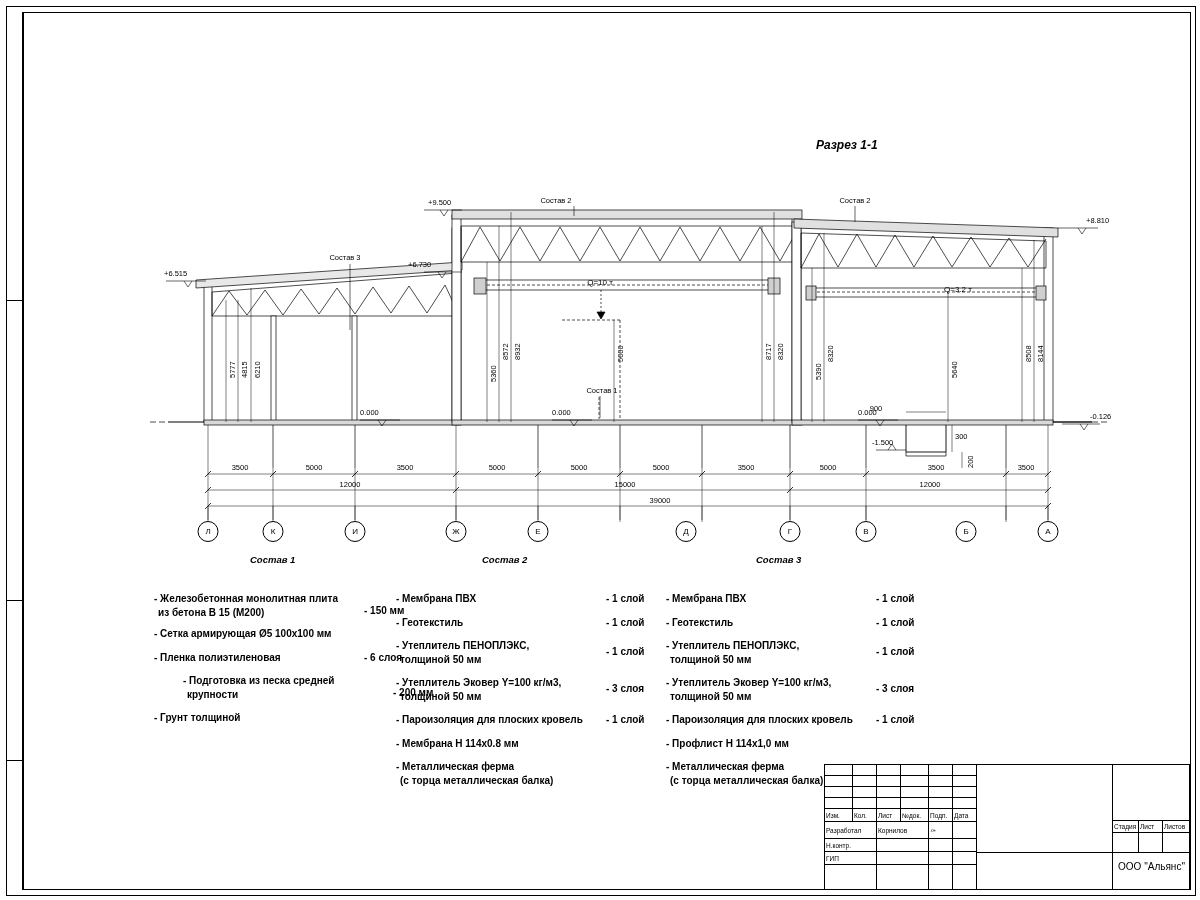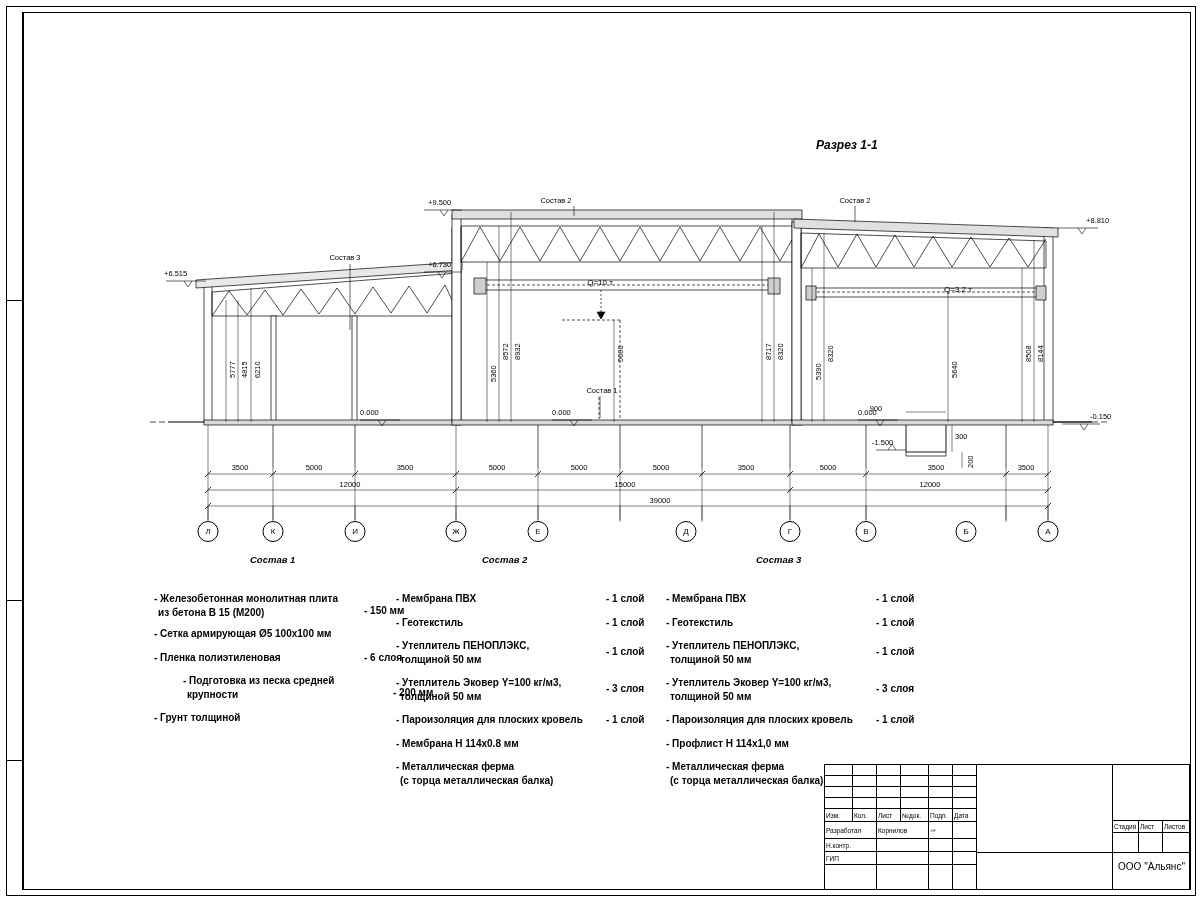--- a/index.html
+++ b/index.html
@@ -322,26 +322,26 @@
       <g stroke-width="0.5">
         <line x1="906" y1="412" x2="946" y2="412"></line>
         <line x1="952" y1="425" x2="952" y2="452"></line>
         <line x1="962" y1="452" x2="962" y2="468"></line>
       </g>
     </g>
   </svg>
 
   <div class="lbl" style="left:428px; top:198px;">+9.500</div>
   <div class="lbl" style="left:1086px; top:216px;">+8.810</div>
-  <div class="lbl" style="left:428px; top:260px;">+6.730</div>
+  <div class="lbl" style="left:408px; top:260px;">+6.730</div>
   <div class="lbl" style="left:164px; top:269px;">+6.515</div>
   <div class="lbl" style="left:360px; top:408px;">0.000</div>
   <div class="lbl" style="left:552px; top:408px;">0.000</div>
   <div class="lbl" style="left:858px; top:408px;">0.000</div>
-  <div class="lbl" style="left:1090px; top:412px;">-0.150</div>
+  <div class="lbl" style="left:1090px; top:412px;">-0.126</div>
   <div class="lbl" style="left:872px; top:438px;">-1.500</div>
 
   <div class="lbl c" style="left:556px; top:196px;">Состав 2</div>
   <div class="lbl c" style="left:855px; top:196px;">Состав 2</div>
   <div class="lbl c" style="left:345px; top:253px;">Состав 3</div>
   <div class="lbl c" style="left:602px; top:386px;">Состав 1</div>
 
   <div class="lbl c" style="left:600px; top:278px; font-size:8px;">Q=10 т</div>
   <div class="lbl c" style="left:928px; top:285px; font-size:8px;margin-left:30px;">Q=3.2 т</div>
 

